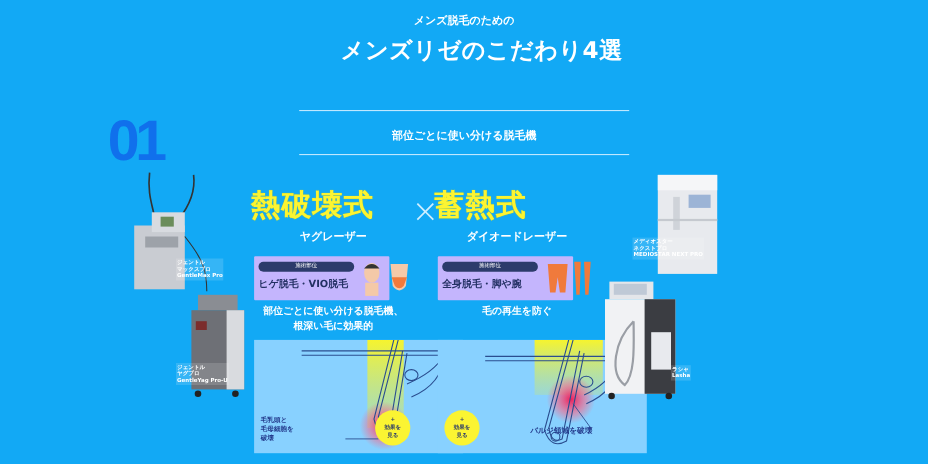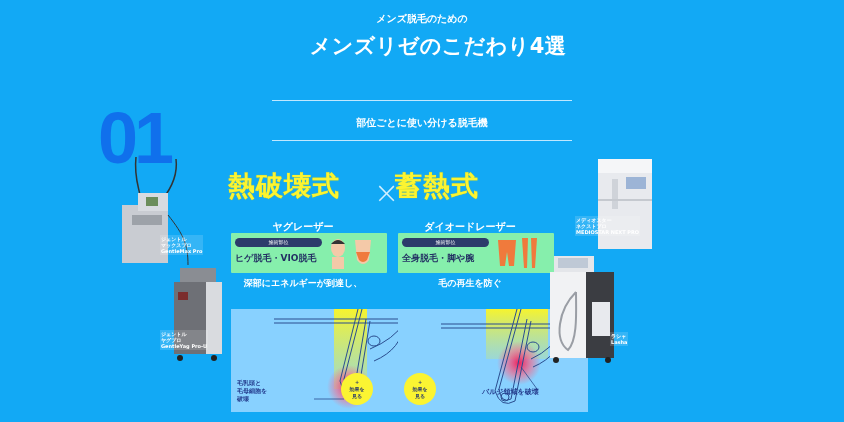--- a/index.html
+++ b/index.html
@@ -2,25 +2,25 @@
 <html><head>
 <meta charset="utf-8">
 <style>
   html,body{margin:0;padding:0;}
   body{width:844px;height:422px;overflow:hidden;background:#12a9f5;font-family:"DejaVu Sans","Liberation Sans",sans-serif;position:relative;color:#fff;}
   .abs{position:absolute;}
   .sub-title{left:0;width:844px;top:12px;text-align:center;font-size:10px;font-weight:bold;}
   .main-title{left:16px;width:844px;top:32px;text-align:center;font-size:21px;font-weight:bold;letter-spacing:0.5px;}
   .rule{height:1px;background:#bfe8ff;}
   .section-title{left:272px;width:300px;top:116px;text-align:center;font-size:10px;font-weight:bold;}
-  .big-number{left:98px;top:102px;font-size:72px;font-weight:bold;color:#1070ec;letter-spacing:-4px;line-height:1;font-family:"Liberation Sans",sans-serif;}
+  .big-number{left:98px;top:102px;font-size:52px;font-weight:bold;color:#1070ec;letter-spacing:-4px;line-height:1;font-family:"Liberation Sans",sans-serif;}
   .method{font-size:27px;font-weight:bold;color:#fbf432;text-align:left;letter-spacing:1px;text-shadow:0 0 1px #d8d000;}
-  .method-sub{font-size:10px;font-weight:bold;text-align:center;margin-top:12px;}
+  .method-sub{font-size:10px;font-weight:bold;text-align:center;}
   .times{font-size:30px;color:#cfefff;font-weight:200;line-height:1;}
-  .info-card{background:#86efac;width:156px;height:40px;border-radius:1px;}
+  .info-card{background:#c4b5fd;width:123px;height:40px;border-radius:1px;}
   .pill{position:absolute;left:4px;top:5px;width:87px;height:9px;background:#2c3b6b;border-radius:6px;font-size:5px;color:#fff;text-align:center;line-height:9px;}
   .card-text{position:absolute;left:4px;top:19px;font-size:9px;font-weight:bold;color:#233063;white-space:nowrap;}
   .desc{font-size:9px;font-weight:bold;text-align:center;line-height:14px;width:150px;}
   .diagram{background:#88d1ff;width:147px;height:103px;overflow:hidden;padding-left:43px;}
   .badge{width:32px;height:32px;border-radius:50%;background:#fbf432;color:#2a3a6a;font-size:5px;text-align:center;display:flex;flex-direction:column;align-items:center;justify-content:center;line-height:7px;font-weight:bold;}
   .diag-label{font-size:6px;color:#233a8c;line-height:8px;font-weight:bold;}
   .machine-label{background:rgba(255,255,255,0.15);font-size:5px;color:#fff;line-height:6px;font-weight:bold;padding:1px;}
 </style>
 </head>
 <body>
@@ -79,21 +79,22 @@
   <div class="card-text">ヒゲ脱毛・VIO脱毛</div>
   <svg class="abs" style="left:98px;top:3px;" width="44" height="34" viewBox="0 0 44 34">
     <ellipse cx="9" cy="12" rx="7" ry="9" fill="#f4c9a8"></ellipse>
     <path d="M2 8 Q9 0 16 8" fill="#333"></path>
     <rect x="3" y="21" width="12" height="12" fill="#f4c9a8"></rect>
     <path d="M26 4 L42 4 L40 24 Q34 32 28 24 Z" fill="#f4c9a8"></path>
     <path d="M27 16 L41 16 L38 24 Q34 28 30 24 Z" fill="#f07a3c"></path>
   </svg>
 </div>
 <div class="abs desc" style="left:228px;top:276px;">
-  <div>深部にエネルギーが到達し、</div>
+  <div>部位ごとに使い分ける脱毛機、</div>
+  <div>根深い毛に効果的</div>
 </div>
 
 <div class="abs info-card" style="left:398px;top:233px;">
   <div class="pill">施術部位</div>
   <div class="card-text">全身脱毛・脚や腕</div>
   <svg class="abs" style="left:98px;top:3px;" width="44" height="34" viewBox="0 0 44 34">
     <path d="M2 4 L20 4 L18 30 L13 30 L11 16 L9 30 L4 30 Z" fill="#f07a3c"></path>
     <path d="M26 2 L32 2 L31 32 L28 32 Z" fill="#f07a3c"></path>
     <path d="M35 2 L41 2 L39 32 L36 32 Z" fill="#f07a3c"></path>
   </svg>

